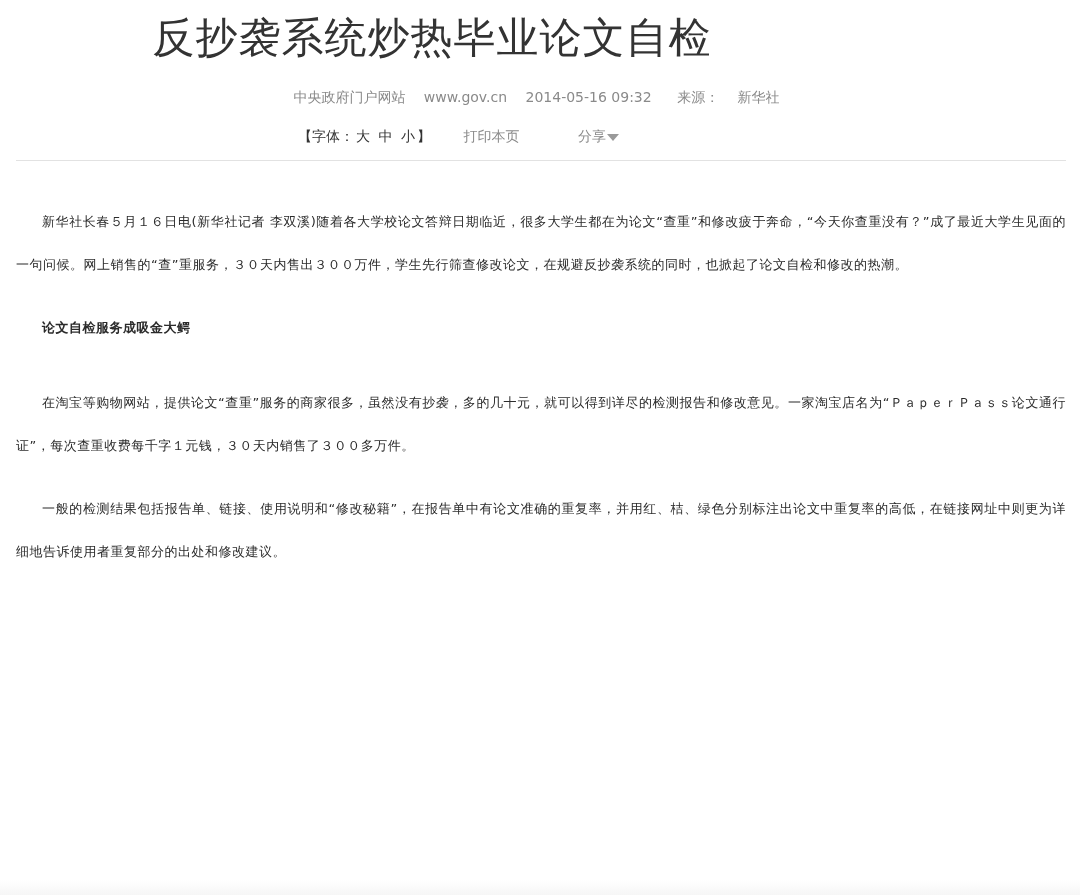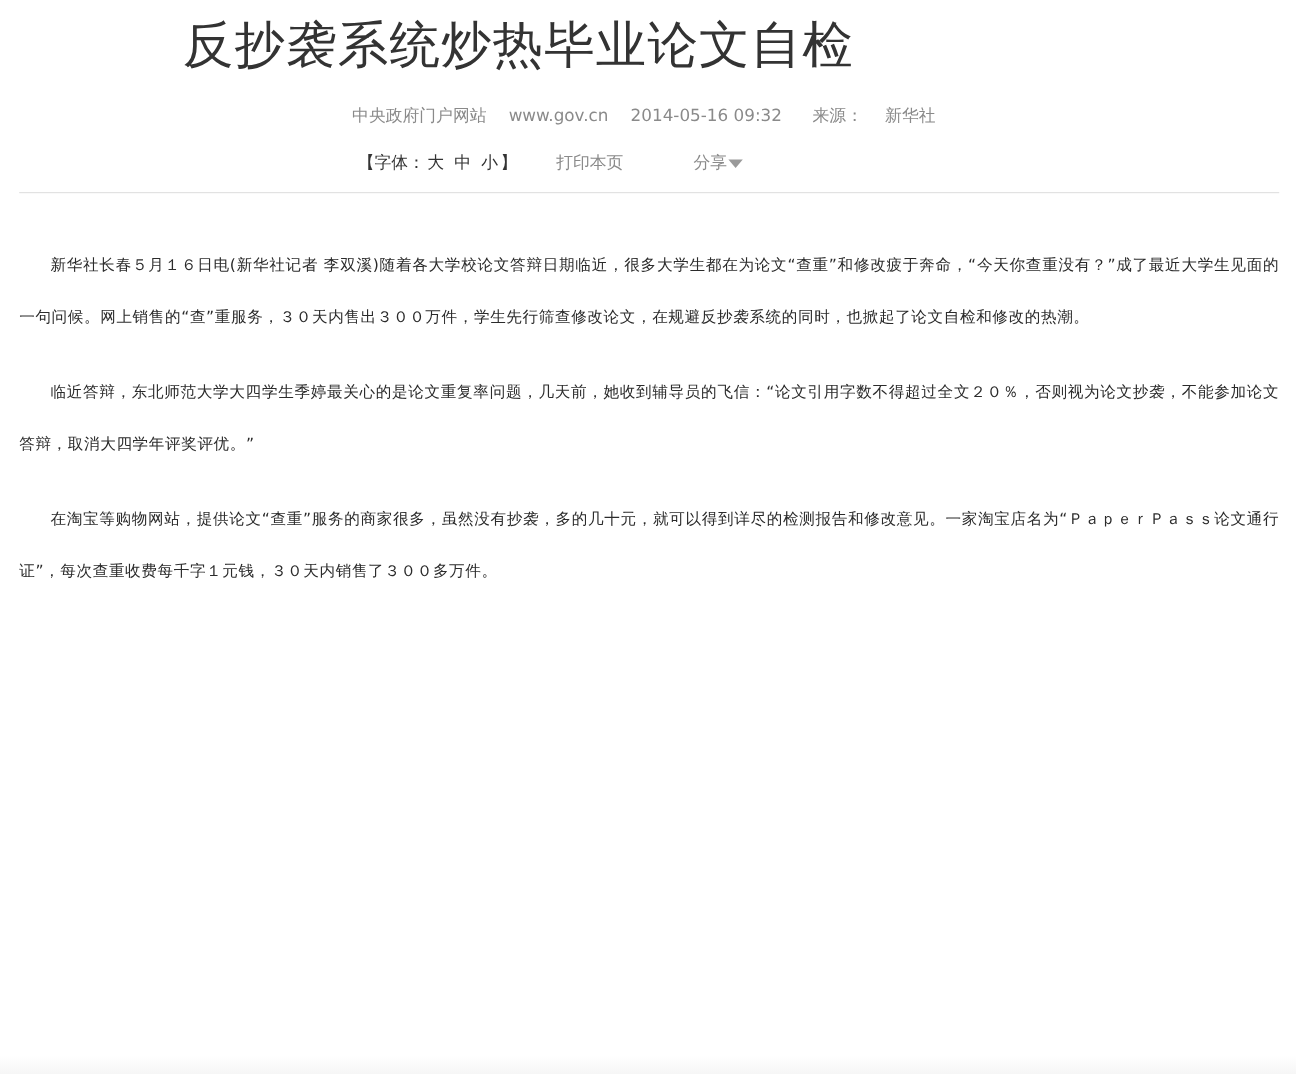--- a/index.html
+++ b/index.html
@@ -127,17 +127,18 @@
 <div class="tools">
   <span class="font-ctl"><span>【字体：</span><span class="size-opt">大</span> <span class="size-opt">中</span> <span class="size-opt">小</span><span>】</span></span>
   <span class="print">打印本页</span>
   <span class="share"><span>分享</span><span class="caret"></span></span>
 </div>
 
 <div class="divider"></div>
 
 <div class="article">
   <p class="p1">新华社长春５月１６日电(新华社记者 李双溪)随着各大学校论文答辩日期临近，很多大学生都在为论文“查重”和修改疲于奔命，“今天你查重没有？”成了最近大学生见面的一句问候。网上销售的“查”重服务，３０天内售出３００万件，学生先行筛查修改论文，在规避反抄袭系统的同时，也掀起了论文自检和修改的热潮。</p>
-  <p>临近答辩，东北师范大学大四学生季婷最关心的是论文重复率问题，几天前，她收到辅导员的飞信：“论文引用字数不得超过全文２０％，否则视为论文抄袭，不能参加论文答辩，取消大四学年评奖评优。”</p>
+  <p class="subhead">论文自检服务成吸金大鳄</p>
   <p>在淘宝等购物网站，提供论文“查重”服务的商家很多，虽然没有抄袭，多的几十元，就可以得到详尽的检测报告和修改意见。一家淘宝店名为“ＰａｐｅｒＰａｓｓ论文通行证”，每次查重收费每千字１元钱，３０天内销售了３００多万件。</p>
+  <p>一般的检测结果包括报告单、链接、使用说明和“修改秘籍”，在报告单中有论文准确的重复率，并用红、桔、绿色分别标注出论文中重复率的高低，在链接网址中则更为详细地告诉使用者重复部分的出处和修改建议。</p>
 </div>
 
 <div class="bottom-fade"></div>
 
 </body></html>

